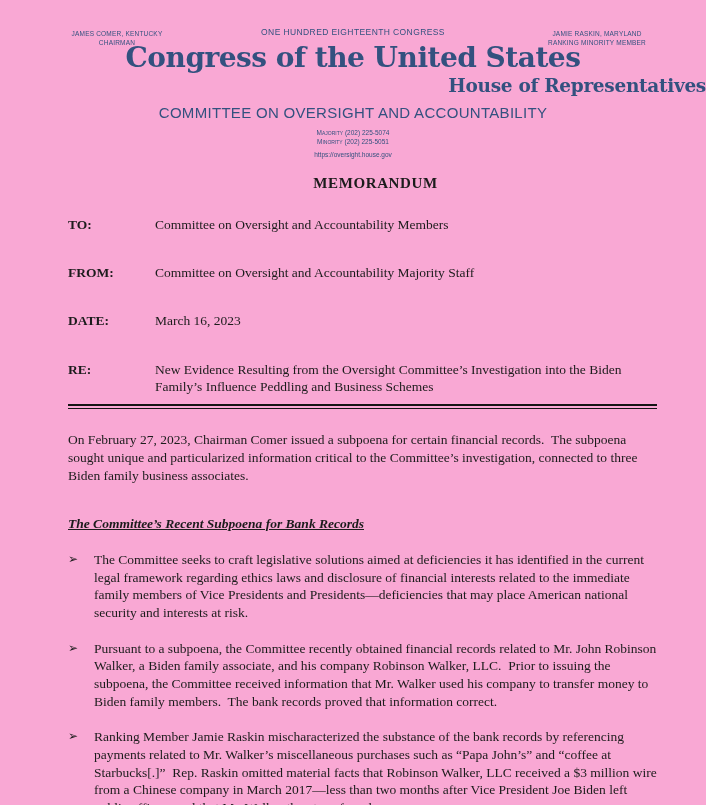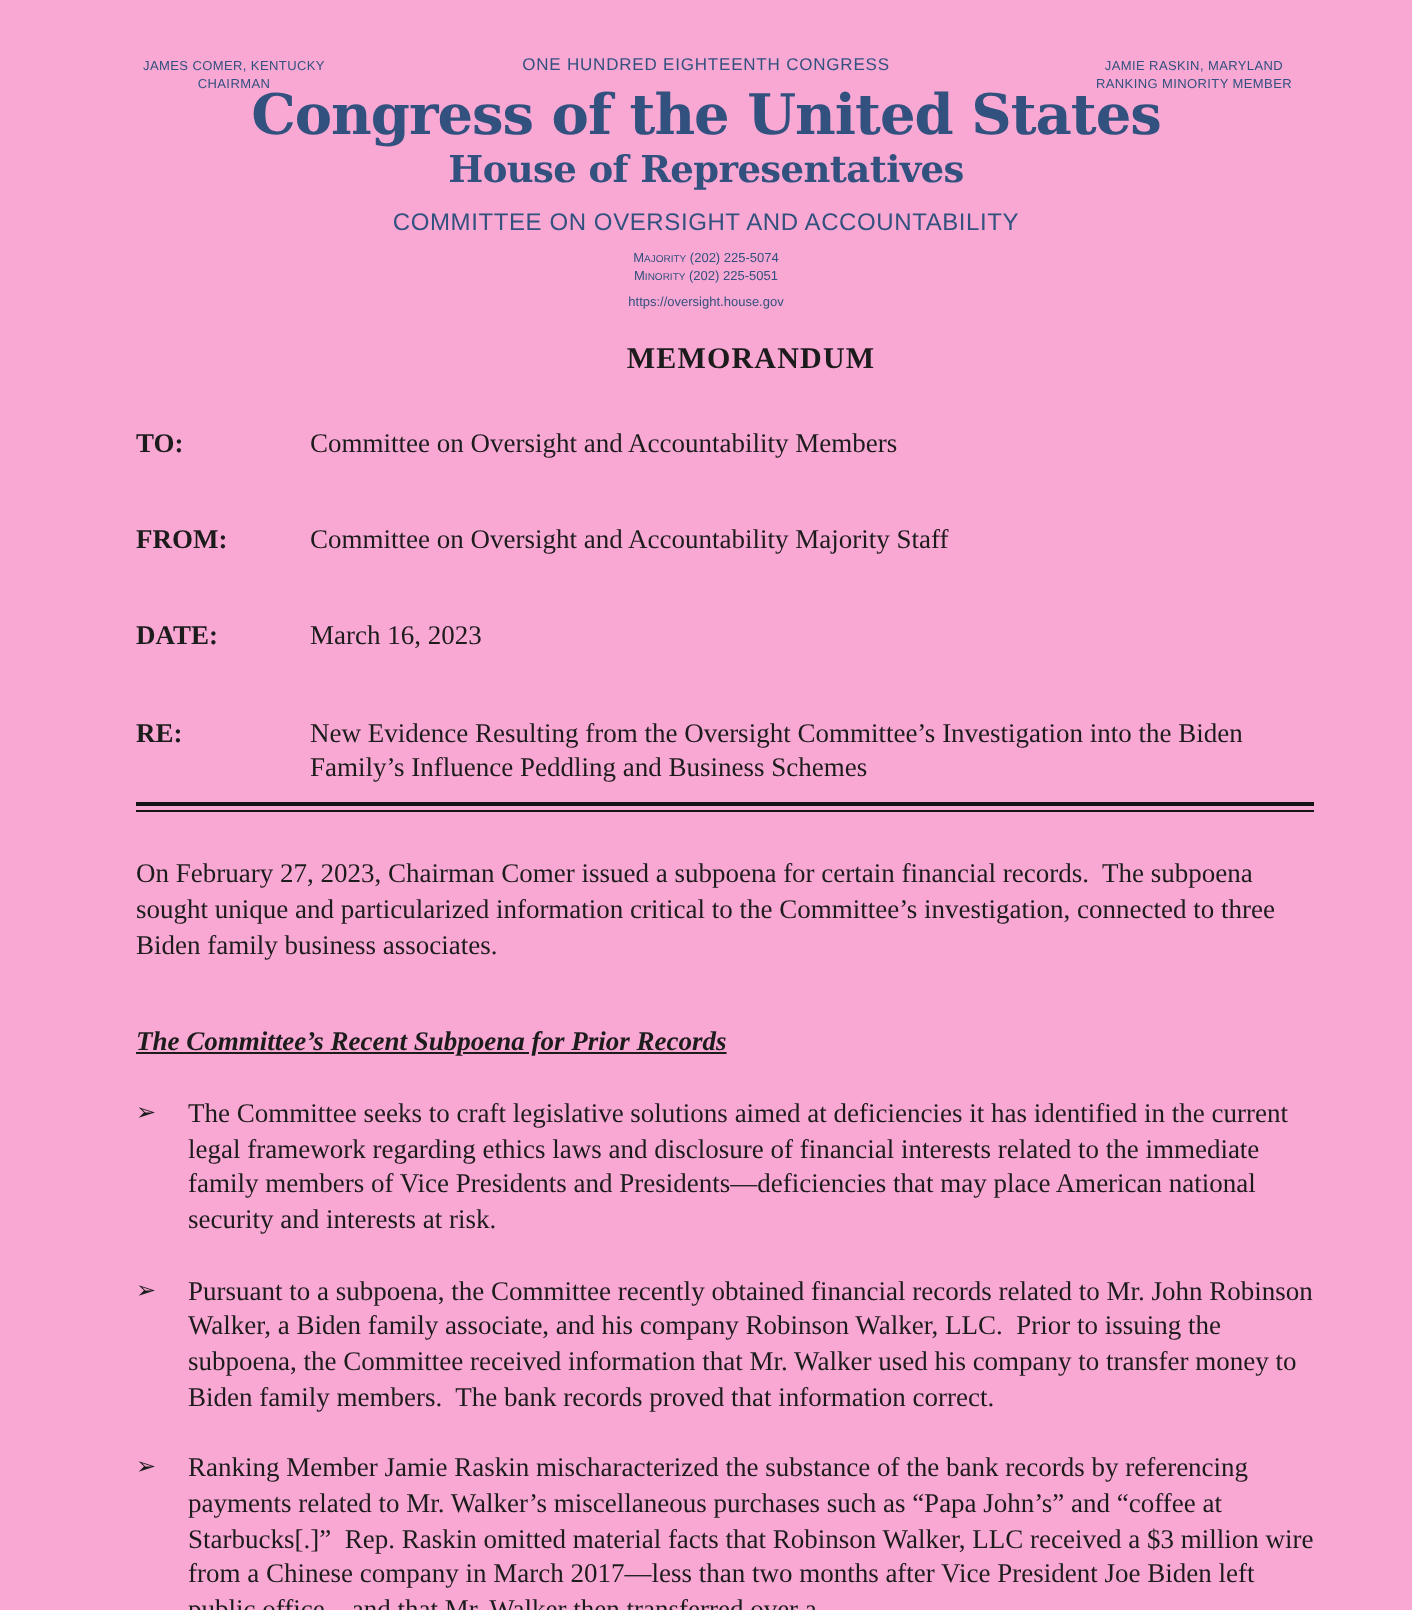--- a/index.html
+++ b/index.html
@@ -29,24 +29,25 @@
   }
   .lh-title {
     font-family: "DejaVu Serif", serif;
     font-weight: bold; font-size: 28px; letter-spacing: -0.5px;
     margin: 2px 0 1px 0;
   }
   .lh-subtitle {
     font-family: "DejaVu Serif", serif;
     font-weight: bold; font-size: 18.5px; letter-spacing: -0.3px;
     margin-bottom: 8px;
+    text-align: right;
   }
   .lh-committee {
     font-family: "Liberation Sans", sans-serif;
-    font-size: 12px; letter-spacing: .3px; margin-bottom: 7px;
+    font-size: 15px; letter-spacing: .3px; margin-bottom: 7px;
   }
   .lh-address, .lh-city {
     font-family: "Liberation Sans", sans-serif;
     font-variant: small-caps; font-size: 11px; letter-spacing: .3px;
     margin-bottom: 6px;
   }
   .lh-phones {
     font-family: "Liberation Sans", sans-serif;
     font-variant: small-caps;
     font-size: 6.5px; line-height: 1.45; margin-top: 2px;
@@ -129,21 +130,21 @@
 
     <div class="memo-label">RE:</div>
     <div class="memo-value">New Evidence Resulting from the Oversight Committee’s Investigation into the Biden Family’s Influence Peddling and Business Schemes</div>
   </div>
 
   <div class="rule"></div>
 
   <div class="doc-body">
     <div class="intro">On February 27, 2023, Chairman Comer issued a subpoena for certain financial records.  The subpoena sought unique and particularized information critical to the Committee’s investigation, connected to three Biden family business associates.</div>
 
-    <div class="section-heading">The Committee’s Recent Subpoena for Prior Records</div>
+    <div class="section-heading">The Committee’s Recent Subpoena for Bank Records</div>
 
     <div class="bullet">
       <div class="bullet-glyph">➢</div>
       <div class="bullet-text">The Committee seeks to craft legislative solutions aimed at deficiencies it has identified in the current legal framework regarding ethics laws and disclosure of financial interests related to the immediate family members of Vice Presidents and Presidents—deficiencies that may place American national security and interests at risk.</div>
     </div>
 
     <div class="bullet">
       <div class="bullet-glyph">➢</div>
       <div class="bullet-text">Pursuant to a subpoena, the Committee recently obtained financial records related to Mr. John Robinson Walker, a Biden family associate, and his company Robinson Walker, LLC.  Prior to issuing the subpoena, the Committee received information that Mr. Walker used his company to transfer money to Biden family members.  The bank records proved that information correct.</div>
     </div>

